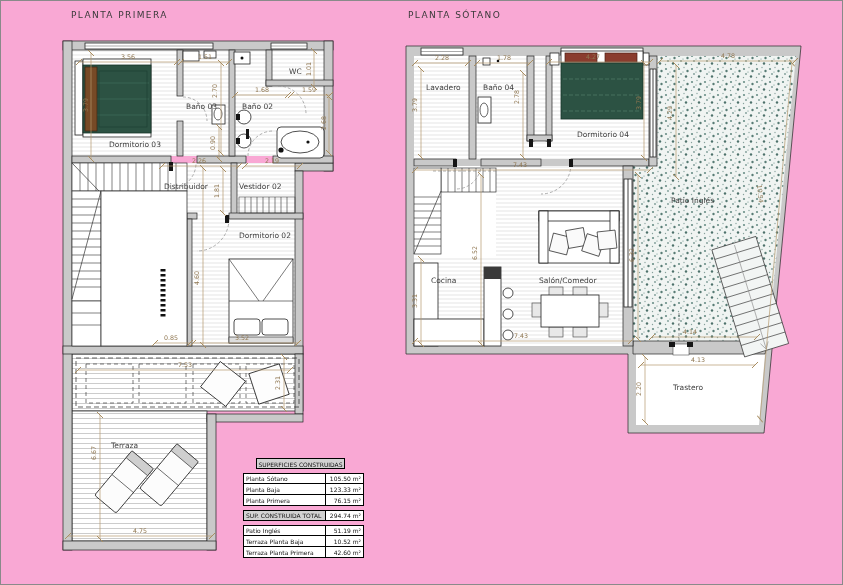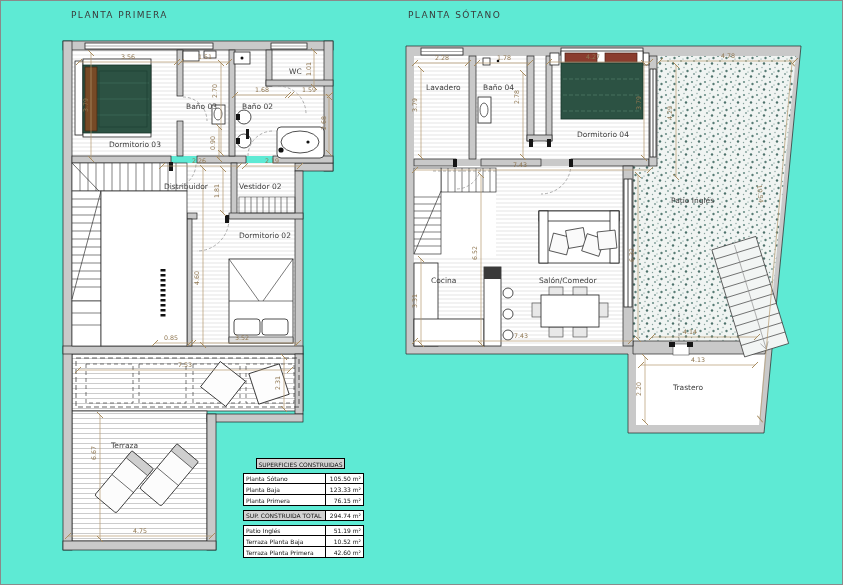--- a/index.html
+++ b/index.html
@@ -1,16 +1,16 @@
 <!DOCTYPE html>
 <html><head>
 <meta charset="utf-8">
 <style>
   html,body{margin:0;padding:0;background:#fff;}
-  #canvas{position:relative;width:843px;height:585px;background:#5eead4;border:1px solid #8a8a8a;box-sizing:border-box;overflow:hidden;font-family:"DejaVu Sans",sans-serif;}
+  #canvas{position:relative;width:843px;height:585px;background:#f9a8d4;border:1px solid #8a8a8a;box-sizing:border-box;overflow:hidden;font-family:"DejaVu Sans",sans-serif;}
   .plan-title{position:absolute;font-size:9px;letter-spacing:1.4px;color:#3a3a3a;}
   svg text{font-family:"DejaVu Sans",sans-serif;}
   .room{fill:#3d3d3d;font-size:7.5px;}
   .dimtxt{fill:#8f7650;font-size:6.3px;text-anchor:middle;}
   .dim{stroke:#b49a6e;stroke-width:.7;marker-start:url(#tk);marker-end:url(#tk);}
   .wall{fill:#c9c9c9;stroke:#222;stroke-width:.7;}
   .fixt{fill:#fff;stroke:#222;stroke-width:.8;}
   .steps{stroke:#2f2f2f;stroke-width:.6;fill:none;}
   .door{stroke:#8f8f8f;stroke-width:.7;fill:none;stroke-dasharray:3,2;}
   .leaf{fill:#151515;}

